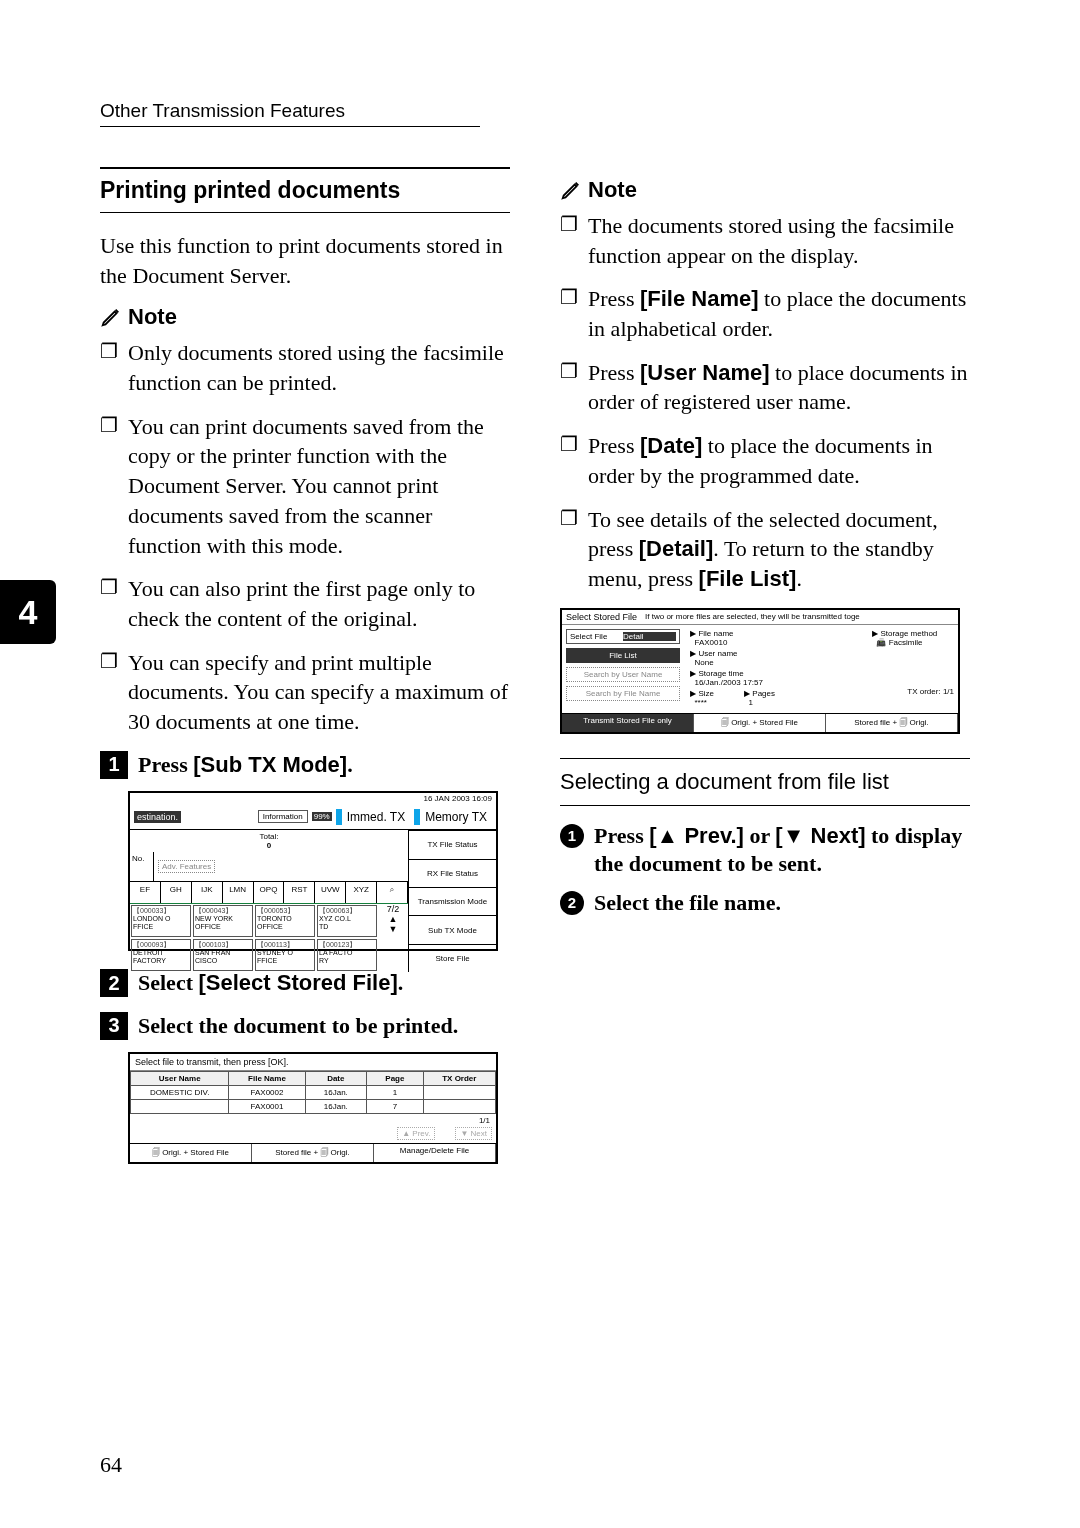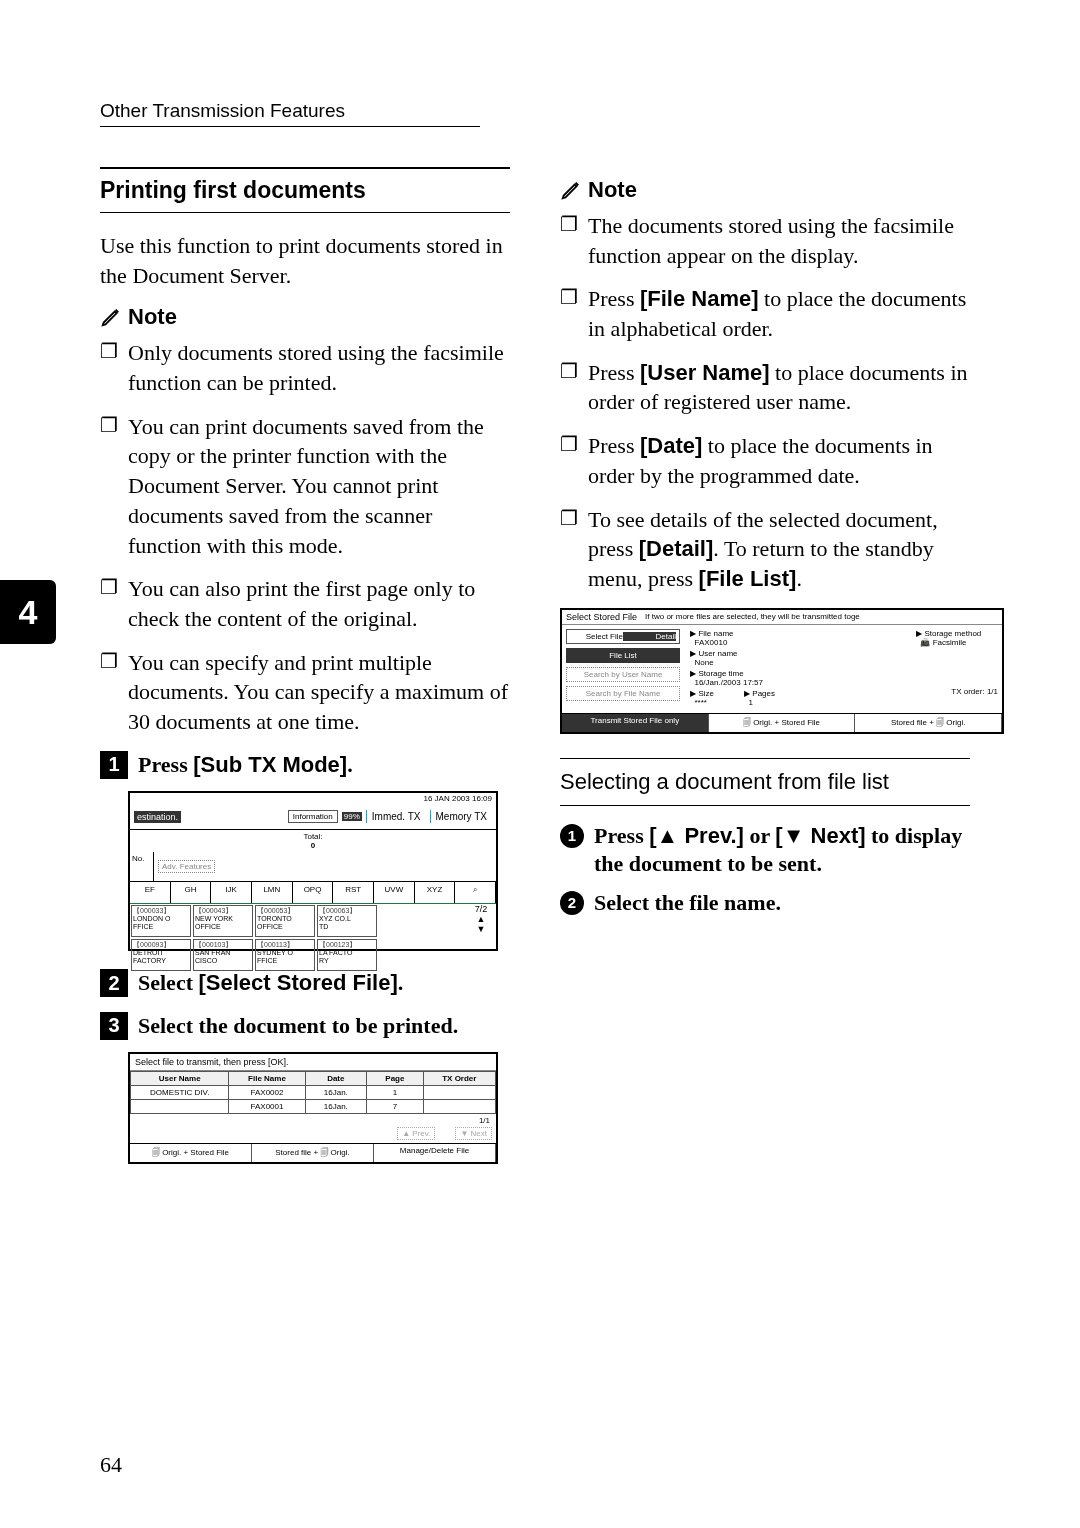--- a/index.html
+++ b/index.html
@@ -106,47 +106,47 @@
     font-size: 10px;
     background: #fff;
   }
   .shot1 { width: 370px; height: 160px; position: relative; }
   .shot1-top {
     height: 26px; border-bottom: 1px solid #000; display: flex; align-items: center; justify-content: space-between; padding: 0 4px;
   }
   .shot1-dest { background: #333; color: #fff; padding: 1px 3px; font-size: 9px; }
   .shot1-right { display: flex; gap: 4px; align-items: center; }
   .shot1-info { border: 1px solid #555; padding: 1px 4px; font-size: 8px; }
-  .shot1-immed { border-left: 1px solid #0ea5e9; padding: 1px 5px; font-size: 10px; }
+  .shot1-immed { border-left: 6px solid #0ea5e9; padding: 1px 5px; font-size: 12px; }
   .shot1-midrow { display: flex; height: 30px; border-bottom: 1px solid #000; }
   .shot1-noarea { flex: 1; display: flex; align-items: center; padding-left: 4px; }
   .shot1-adv { border: 1px dotted #888; padding: 1px 3px; color: #888; font-size: 8px; }
   .shot1-keys { display: flex; height: 22px; border-bottom: 1px solid #15803d; }
   .shot1-key { flex: 1; border-right: 1px solid #000; text-align: center; font-size: 8px; padding-top: 3px; }
   .shot1-entry { width: 60px; height: 32px; border: 1px solid #555; margin: 1px; font-size: 7px; padding: 1px; overflow: hidden; line-height: 1.1; }
   .shot1-entry .code { color: #444; }
   .shot1-pg { width: 30px; display: flex; flex-direction: column; align-items: center; font-size: 9px; }
   .shot1-side { width: 92px; display: flex; flex-direction: column; }
   .shot1-side div { flex: 1; border-top: 1px solid #000; border-left: 1px solid #000; display: flex; align-items: center; justify-content: center; font-size: 8px; text-align: center; }
   
   .shot2 { width: 370px; margin-left: 28px; border: 2px solid #000; font-family: Arial, sans-serif; font-size: 10px; }
   .shot2-head { padding: 3px 5px; border-bottom: 1px solid #888; font-size: 9px; }
   .shot2-table { width: 100%; border-collapse: collapse; }
   .shot2-table th, .shot2-table td { border: 1px solid #555; font-size: 8px; padding: 2px 17px; text-align: center; }
   .shot2-table th { background: #f0f0f0; }
   .shot2-foot { display: flex; border-top: 1px solid #000; }
   .shot2-foot div { flex: 1; border-right: 1px solid #555; padding: 2px; font-size: 8px; text-align: center; }
 
-  .shot3 { width: 444px; border: 2px solid #000; font-family: Arial, sans-serif; font-size: 9px; margin: 8px 0 24px 0; }
+  .shot3 { width: 400px; border: 2px solid #000; font-family: Arial, sans-serif; font-size: 9px; margin: 8px 0 24px 0; }
   .shot3-top { display: flex; border-bottom: 1px solid #888; }
   .shot3-top-l { padding: 2px 4px; }
   .shot3-top-r { flex: 1; padding: 2px 4px; font-size: 8px; }
   .shot3-body { display: flex; }
   .shot3-left { width: 122px; padding: 4px; display: flex; flex-direction: column; gap: 4px; }
-  .shot3-lbtn { border: 1px solid #555; padding: 2px 3px; font-size: 8px; text-align: right; display: flex; }
+  .shot3-lbtn { border: 1px solid #555; padding: 2px 3px; font-size: 8px; text-align: left; display: flex; }
   .shot3-lbtn .half { flex: 1; }
   .shot3-lbtn .half:last-child { background: #333; color: #fff; }
   .shot3-lbtn-dark { background: #333; color: #fff; padding: 3px; font-size: 8px; text-align: center; }
   .shot3-lbtn-dot { border: 1px dotted #888; padding: 2px; font-size: 8px; color: #888; text-align: center; }
   .shot3-right { flex: 1; padding: 4px 6px; }
   .shot3-line { font-size: 8px; margin-bottom: 2px; }
   .shot3-foot { display: flex; border-top: 1px solid #000; }
   .shot3-foot div { flex: 1; border-right: 1px solid #555; padding: 2px; font-size: 8px; text-align: center; }
   .shot3-foot .dark { background: #333; color: #fff; }
 
@@ -200,21 +200,21 @@
 <body>
 
 <div class="page">
   <div class="header-text">Other Transmission Features</div>
 
   <div class="side-tab">4</div>
 
   <div class="columns">
 
     <div class="col">
-      <div class="subsection-title">Printing first documents</div>
+      <div class="subsection-title">Printing printed documents</div>
       <p class="body-text">Use this function to print documents stored in the Document Server.</p>
 
       <div class="note-head">
         <svg class="pencil-icon" viewBox="0 0 24 24">
             <path d="M3 21l3-1 12-12-2-2L4 18l-1 3zM17 4l3 3" stroke="#000" stroke-width="2" fill="none"></path>
           </svg>
         <span>Note</span>
       </div>
       <ul class="bullet-list">
         <li class="bullet-item">Only documents stored using the facsimile function can be printed.</li>
@@ -278,20 +278,27 @@
                     <div class="shot1-entry"><div class="code">【000123】</div>LA FACTO<br>RY</div>
                   </div>
                 </div>
               <div class="shot1-pg">
                 <span>7/2</span>
                 <span>▲</span>
                   <span>▼</span>
               </div>
             </div>
           </div>
+          <div class="shot1-side">
+            <div>TX File Status</div>
+            <div>RX File Status</div>
+            <div>Transmission Mode</div>
+            <div>Sub TX Mode</div>
+            <div>Store File</div>
+          </div>
         </div>
       </div>
 
       <div class="step-row">
         <div class="step-badge">2</div>
         <div class="step-text">
           <span>Select </span><span class="bracket-ui">[Select Stored File]</span><span>.</span>
         </div>
       </div>
 

